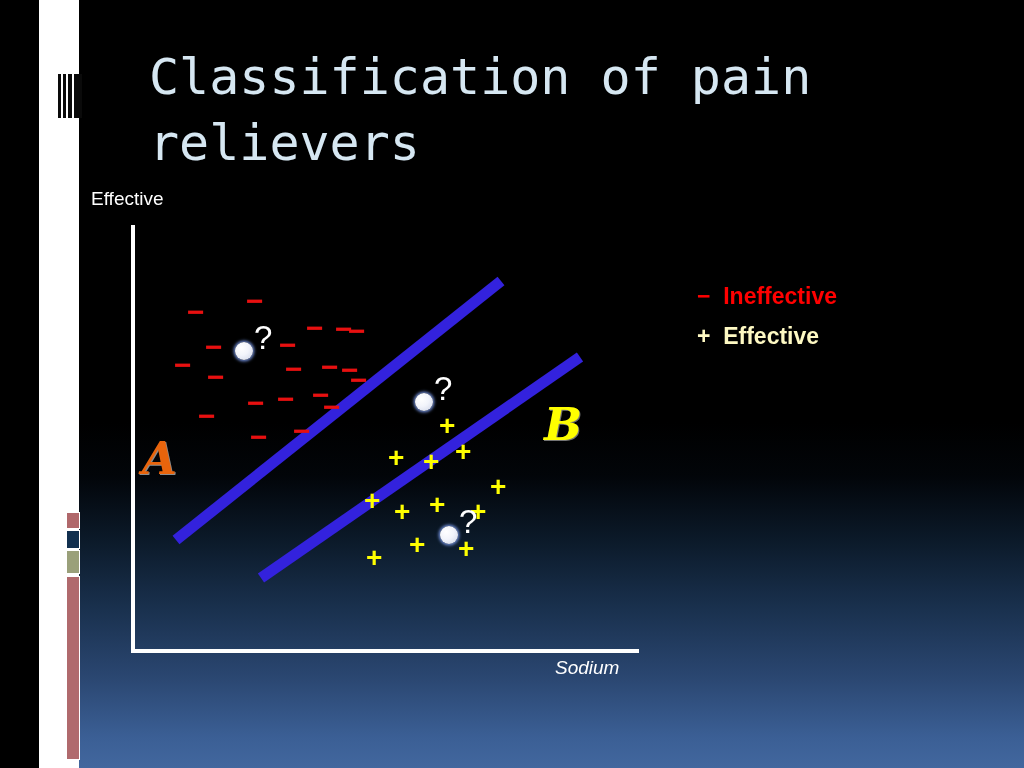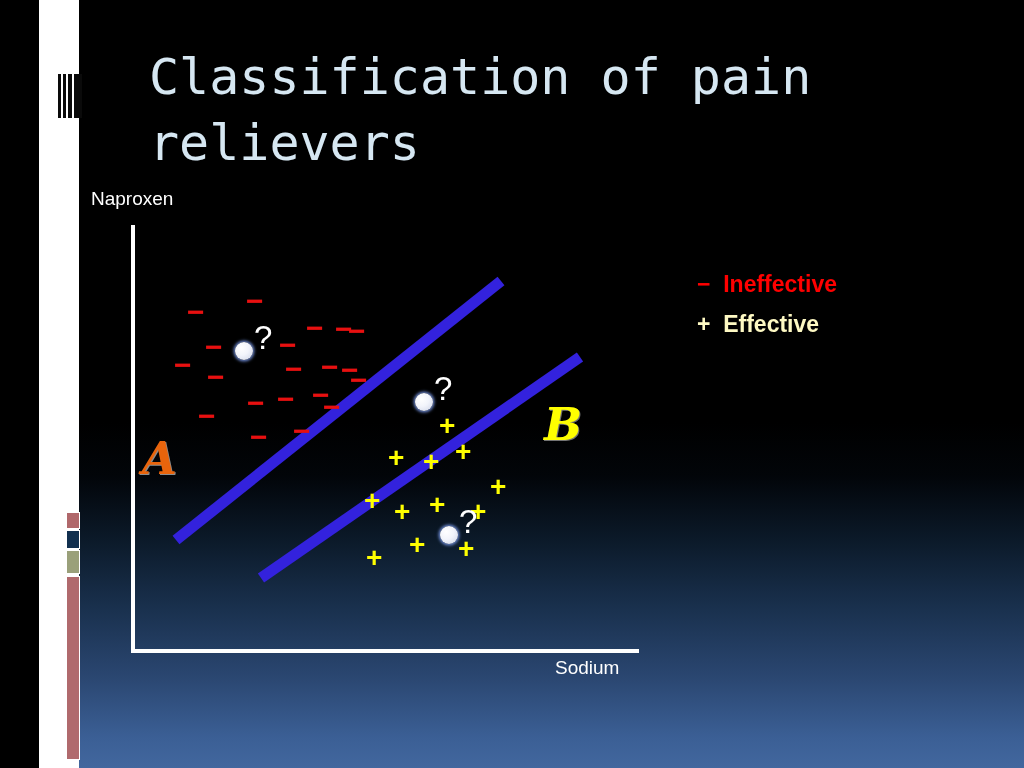--- a/index.html
+++ b/index.html
@@ -99,26 +99,27 @@
     position: absolute;
     left: 52px; top: 188px;
     font-size: 19px;
     color: #ffffff;
   }
   .axis-label-x {
     position: absolute;
     left: 516px; top: 657px;
     font-size: 19px;
     color: #ffffff;
+    font-style: italic;
   }
 
   
   .legend {
     position: absolute;
-    left: 658px; top: 264px;
+    left: 658px; top: 276px;
     font-size: 23px;
     font-weight: bold;
     line-height: 1.75;
   }
   .legend-row { white-space: pre; }
   .legend-neg { color: #ff0000; }
   .legend-pos { color: #fef9c3; }
 
   
   .class-letter {
@@ -200,21 +201,21 @@
 
   <div class="blk blk-rose" id="blk0" style="background: rgb(176, 104, 107);"></div>
   <div class="blk blk-navy" id="blk1" style="background: rgb(18, 48, 79);"></div>
   <div class="blk blk-olive" id="blk2" style="background: rgb(154, 160, 122);"></div>
   <div class="blk blk-bar" id="blk3" style="background: rgb(176, 106, 109);"></div>
 
   <div class="title">Classification of pain relievers</div>
 
   <div class="axis-y"></div>
   <div class="axis-x"></div>
-  <div class="axis-label-y">Naproxen</div>
+  <div class="axis-label-y">Effective</div>
   <div class="axis-label-x">Sodium</div>
 
   <svg class="plot-svg" viewBox="0 0 1024 768" xmlns="http://www.w3.org/2000/svg">
     <g id="boundary-lines">
         <line x1="137" y1="540" x2="462" y2="281" stroke="#3322dd" stroke-width="11" stroke-linecap="butt"></line>
         <line x1="222" y1="578" x2="541" y2="357" stroke="#3322dd" stroke-width="11" stroke-linecap="butt"></line>
       </g>
   </svg>
 
   <div id="markers-layer">

